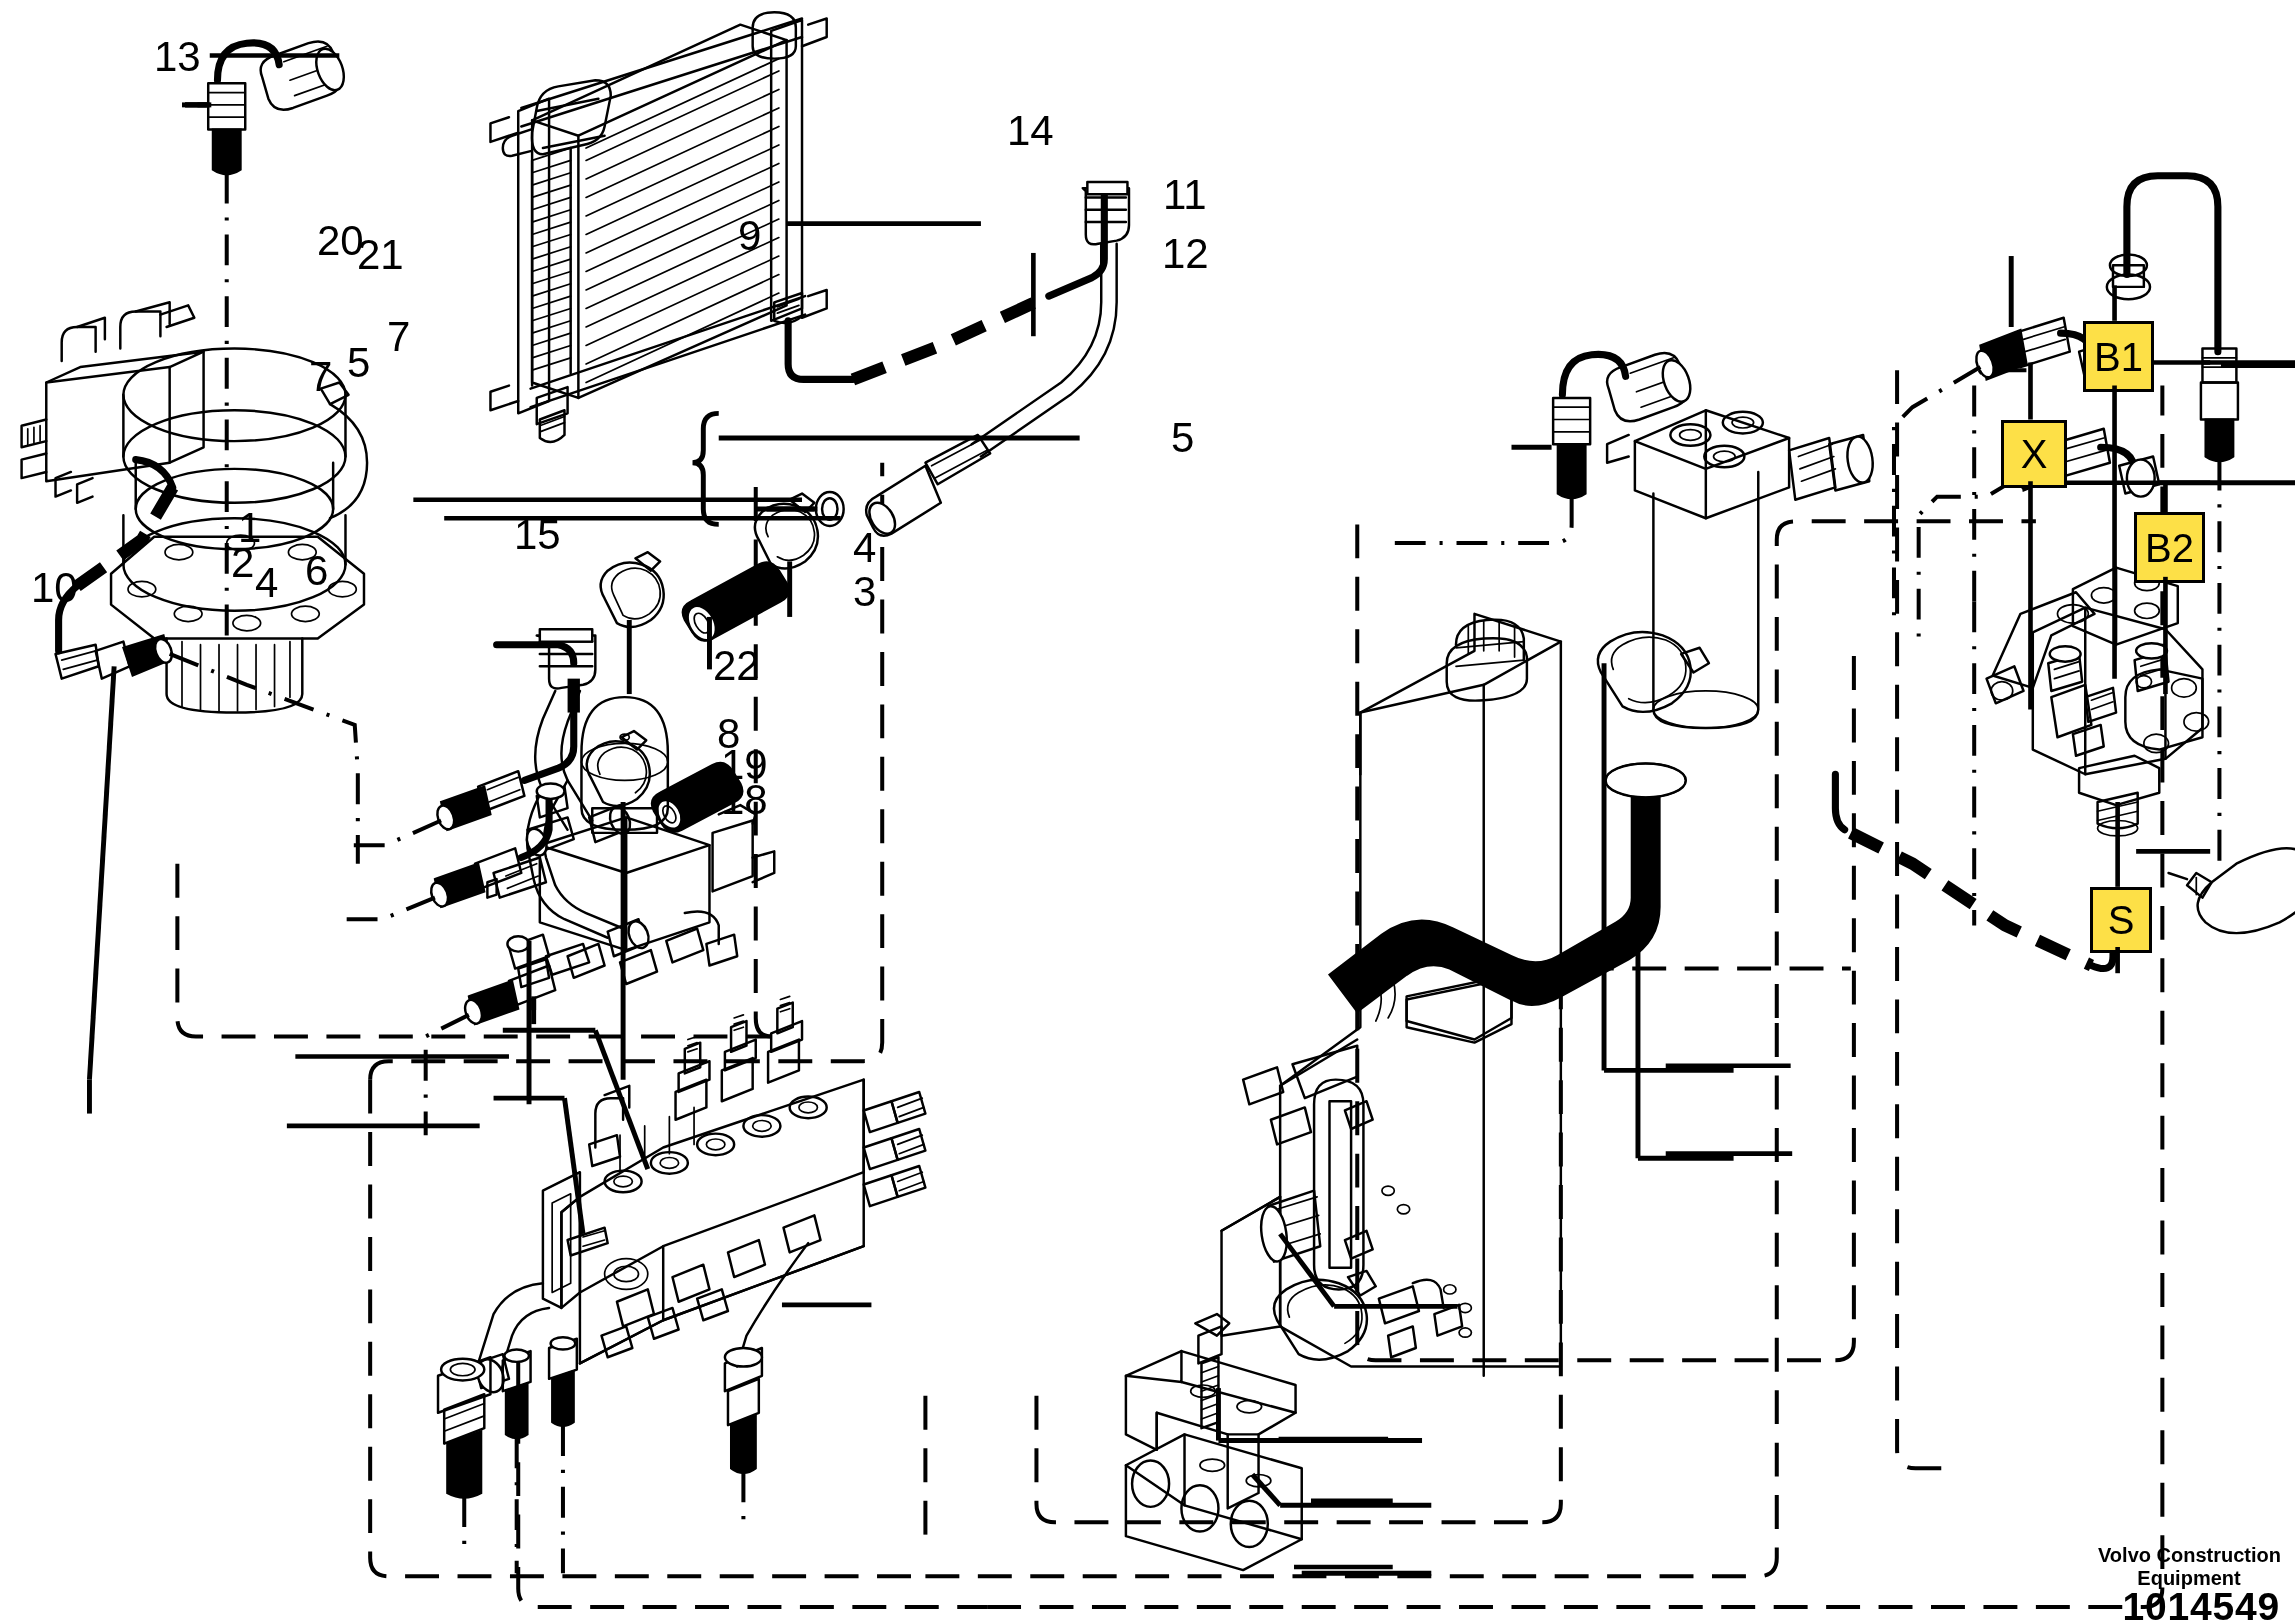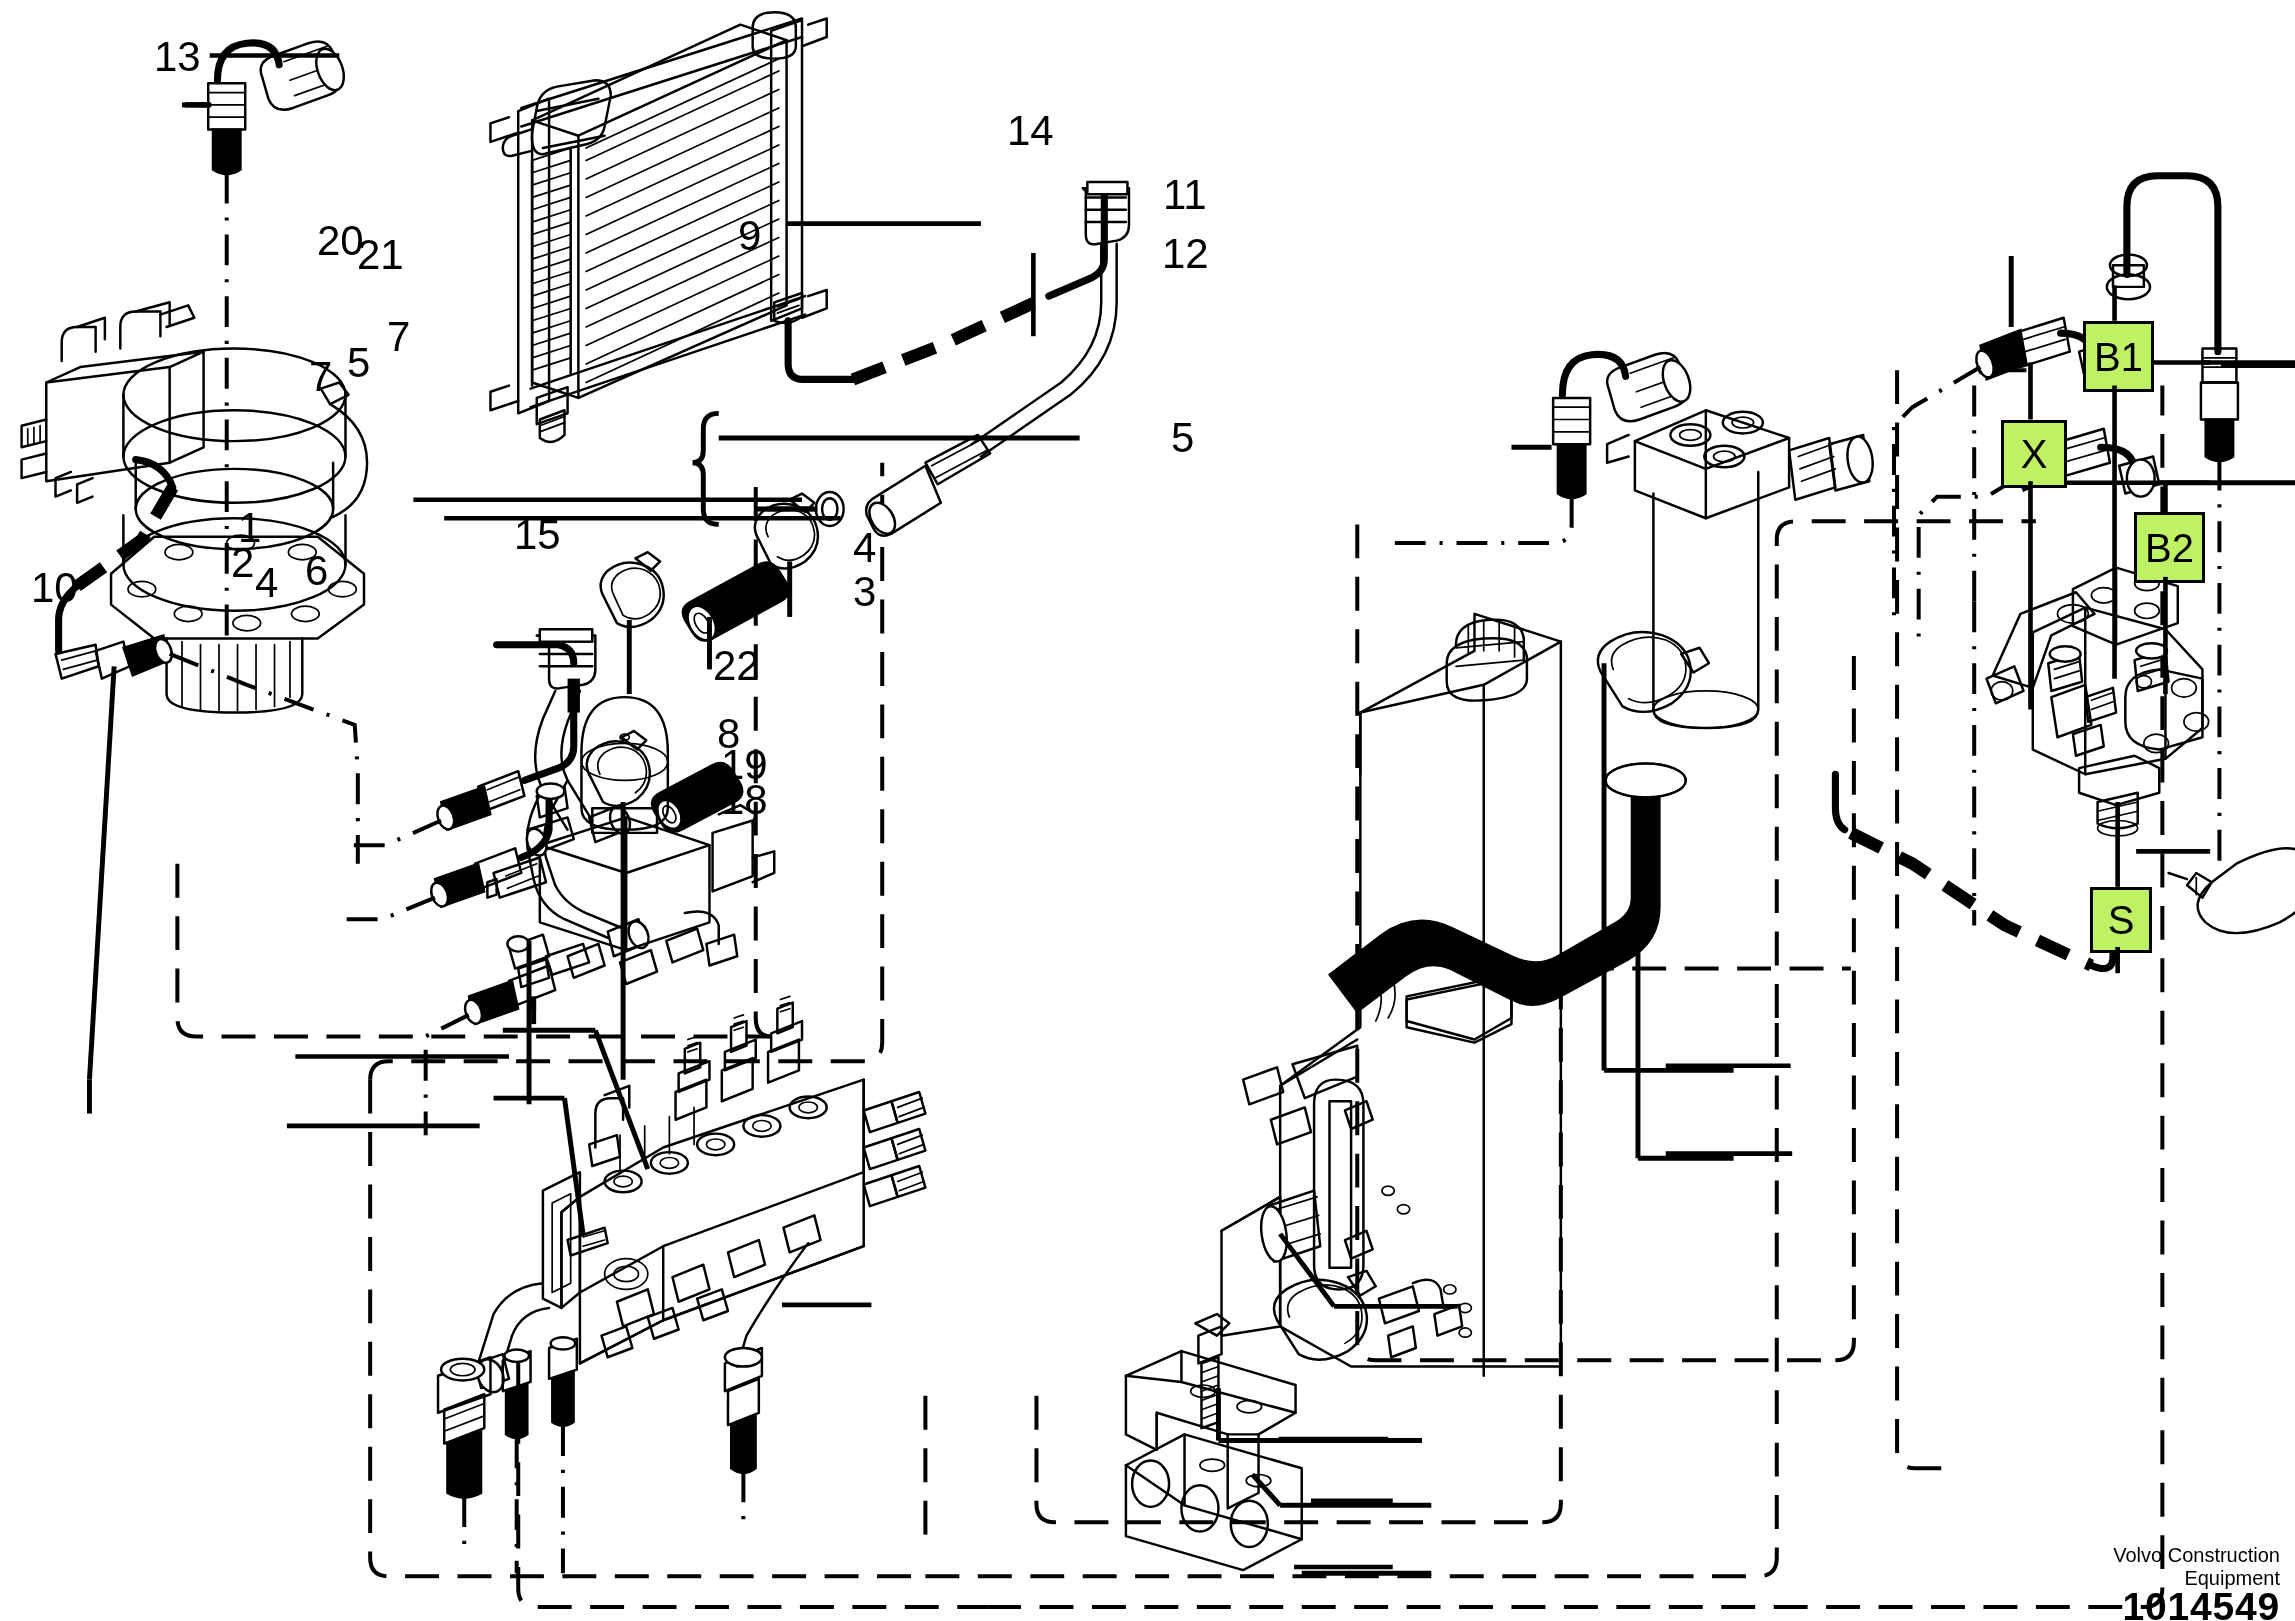--- a/index.html
+++ b/index.html
@@ -3,23 +3,23 @@
 <meta charset="utf-8">
 <title>Volvo Hydraulic Schematic 1014549</title>
 <style>
   html,body{margin:0;padding:0;background:#ffffff;}
   body{font-family:"Liberation Sans",sans-serif;}
   #page{position:relative;width:2295px;height:1621px;background:#fff;overflow:hidden;}
   #svgroot{position:absolute;left:0;top:0;width:2295px;height:1621px;}
   .lbl{position:absolute;font-family:"Liberation Sans",sans-serif;font-weight:normal;
        color:#000;white-space:nowrap;line-height:1;}
   .callout{font-size:42px;}
-  .portbox{font-size:40px;border:3.9px solid #000;background:#bef264;
+  .portbox{font-size:40px;border:3.9px solid #000;background:#fde047;
            display:flex;align-items:center;justify-content:center;}
-  .footer-txt{font-size:20px;font-weight:normal;text-align:right;line-height:1.25;}
+  .footer-txt{font-size:20px;font-weight:bold;text-align:center;line-height:1.25;}
   .docnum{font-size:39px;font-weight:bold;text-align:right;letter-spacing:0.8px;}
 </style>
 </head>
 <body>
 
 <div id="page">
 
 <svg id="svgroot" viewBox="0 0 1488 1051" preserveAspectRatio="none" xmlns="http://www.w3.org/2000/svg">
   <defs>
     <style>

